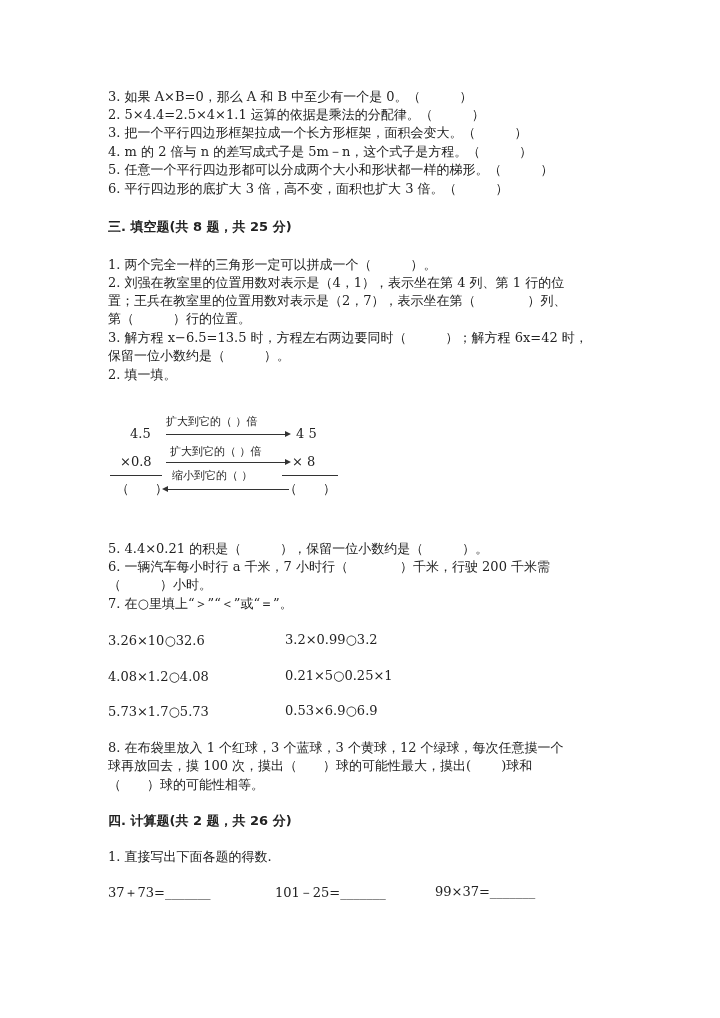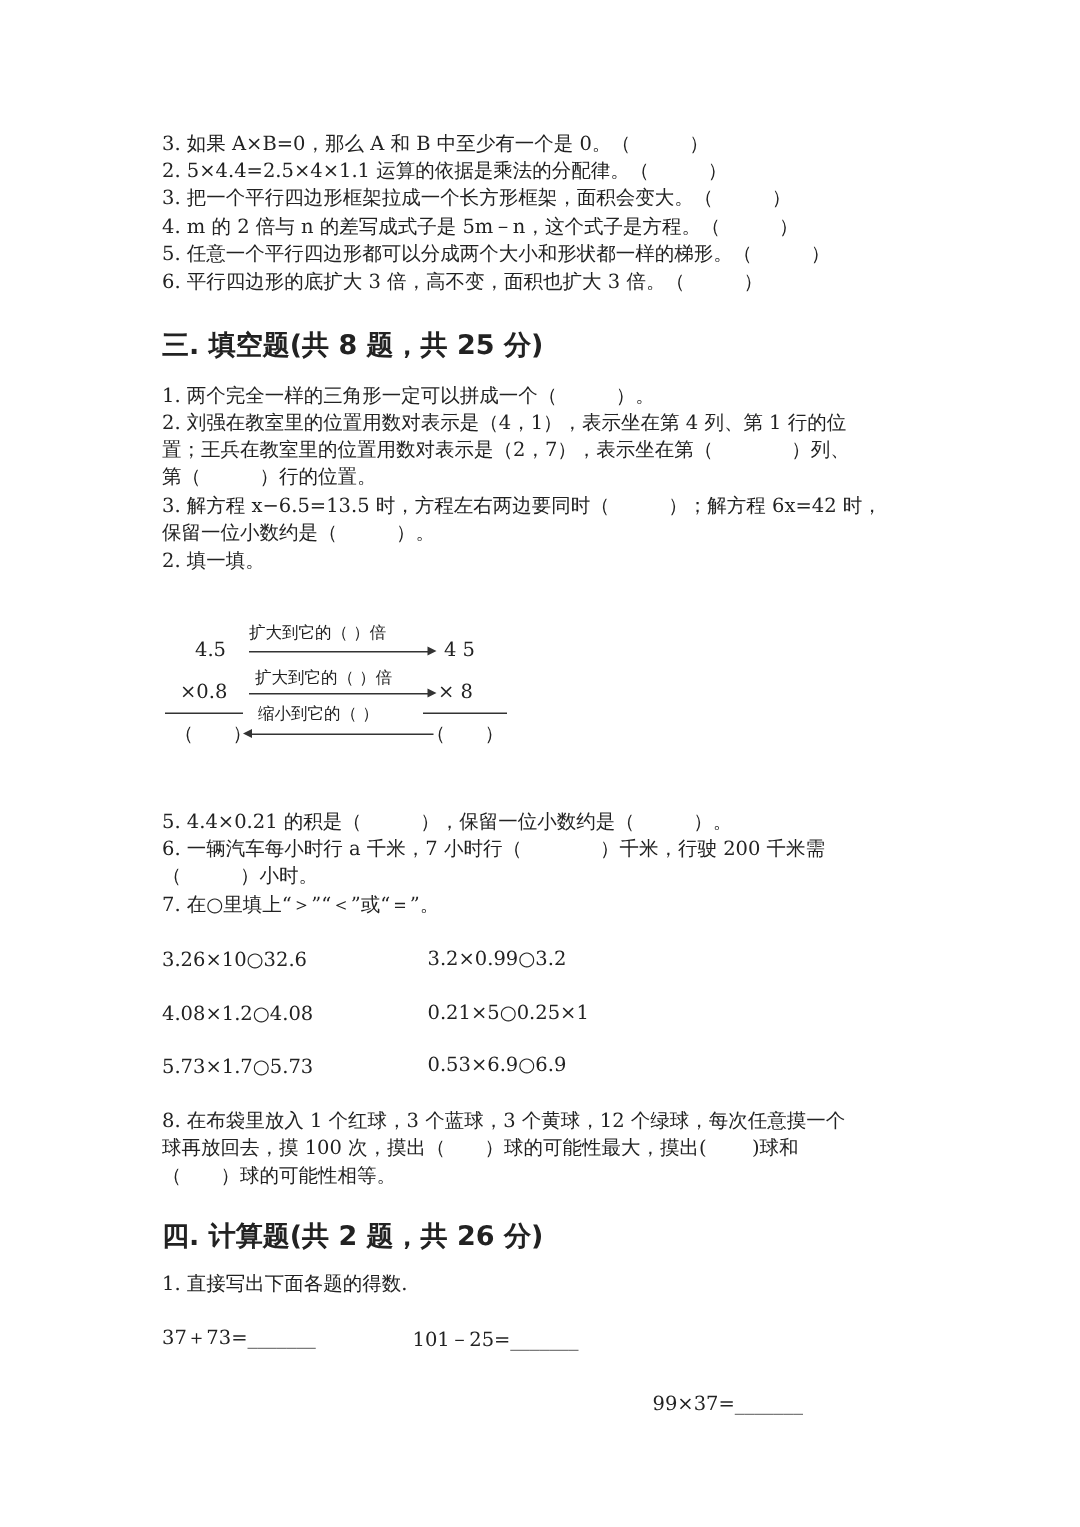--- a/index.html
+++ b/index.html
@@ -1,28 +1,28 @@
 <!DOCTYPE html>
 <html><head>
 <meta charset="utf-8">
 <style>
   html, body { margin:0; padding:0; background:#ffffff; }
   body { width:720px; height:1018px; position:relative; overflow:hidden;
          font-family: "DejaVu Serif", "Liberation Serif", serif; color:#222; }
   .line { position:absolute; left:108px; font-size:13px; line-height:18px; white-space:nowrap; }
-  .heading { position:absolute; left:108px; font-size:18px; font-weight:bold; font-family:"DejaVu Sans","Liberation Sans",sans-serif; white-space:nowrap; }
+  .heading { position:absolute; left:108px; font-size:13px; font-weight:bold; font-family:"DejaVu Sans","Liberation Sans",sans-serif; white-space:nowrap; }
   .diagram { position:absolute; left:108px; top:412px; width:240px; height:90px; font-size:13px; }
   .diagram .t { position:absolute; white-space:nowrap; }
   .diagram .lbl { font-size:11px; font-family:"DejaVu Sans","Liberation Sans",sans-serif; }
   .diagram .arr { position:absolute; height:1px; background:#333; }
   .diagram .hd-r { position:absolute; width:0; height:0; border-top:3px solid transparent; border-bottom:3px solid transparent; border-left:6px solid #333; }
   .diagram .hd-l { position:absolute; width:0; height:0; border-top:3px solid transparent; border-bottom:3px solid transparent; border-right:6px solid #333; }
   .diagram .rule { position:absolute; height:1px; background:#333; }
   .col2 { position:absolute; left:285px; font-size:13px; white-space:nowrap; }
-  .col3 { position:absolute; left:435px; font-size:13px; white-space:nowrap;margin-top:45px; }
+  .col3 { position:absolute; left:435px; font-size:13px; white-space:nowrap; }
 </style>
 </head>
 <body>
 
 <div>
   <div class="line" style="top:88px">3. 如果 A×B=0，那么 A 和 B 中至少有一个是 0。（　　　）</div>
   <div class="line" style="top:106px">2. 5×4.4=2.5×4×1.1 运算的依据是乘法的分配律。（　　　）</div>
   <div class="line" style="top:124px">3. 把一个平行四边形框架拉成一个长方形框架，面积会变大。（　　　）</div>
   <div class="line" style="top:143px">4. m 的 2 倍与 n 的差写成式子是 5m－n，这个式子是方程。（　　　）</div>
   <div class="line" style="top:161px">5. 任意一个平行四边形都可以分成两个大小和形状都一样的梯形。（　　　）</div>

